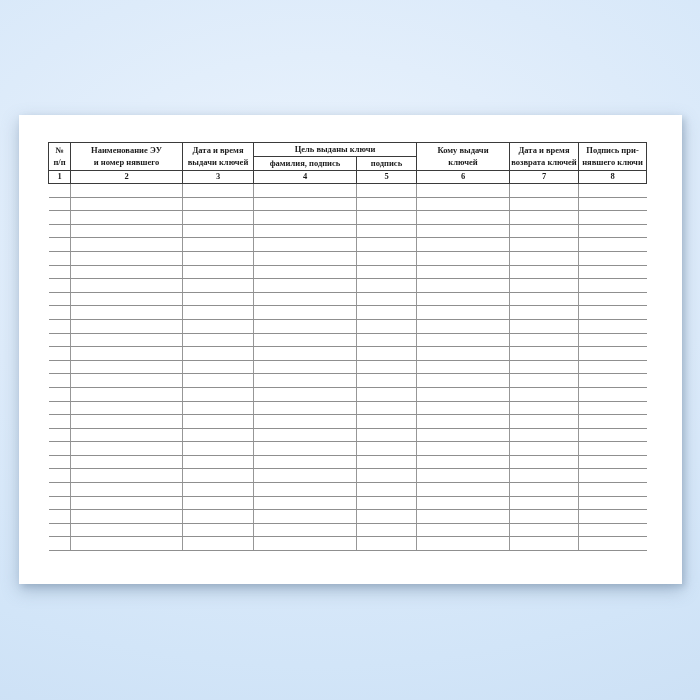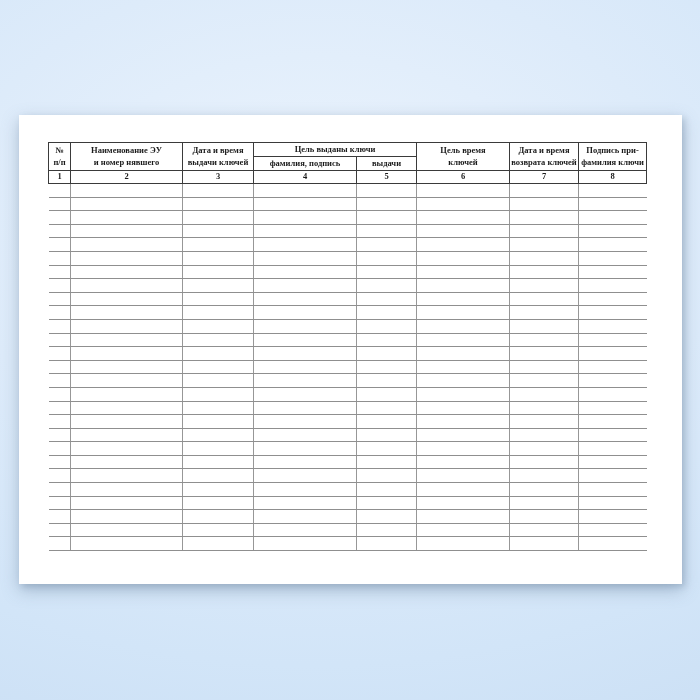--- a/index.html
+++ b/index.html
@@ -83,30 +83,30 @@
     </colgroup>
     <thead>
       <tr class="hdr-row">
         <td rowspan="2">№
 п/п</td>
         <td rowspan="2">Наименование ЭУ
 и номер нявшего</td>
         <td rowspan="2">Дата и время
 выдачи ключей</td>
         <td colspan="2">Цель выданы ключи</td>
-        <td rowspan="2">Цель время
+        <td rowspan="2">Кому выдачи
 ключей</td>
         <td rowspan="2">Дата и время
 возврата ключей</td>
         <td rowspan="2">Подпись при-
-фамилия ключи</td>
+нявшего ключи</td>
       </tr>
       <tr class="hdr-row">
         <td>фамилия, подпись</td>
-        <td>выдачи</td>
+        <td>подпись</td>
       </tr>
       <tr class="num-row">
         <td>1</td>
         <td>2</td>
         <td>3</td>
         <td>4</td>
         <td>5</td>
         <td>6</td>
         <td>7</td>
         <td>8</td>

